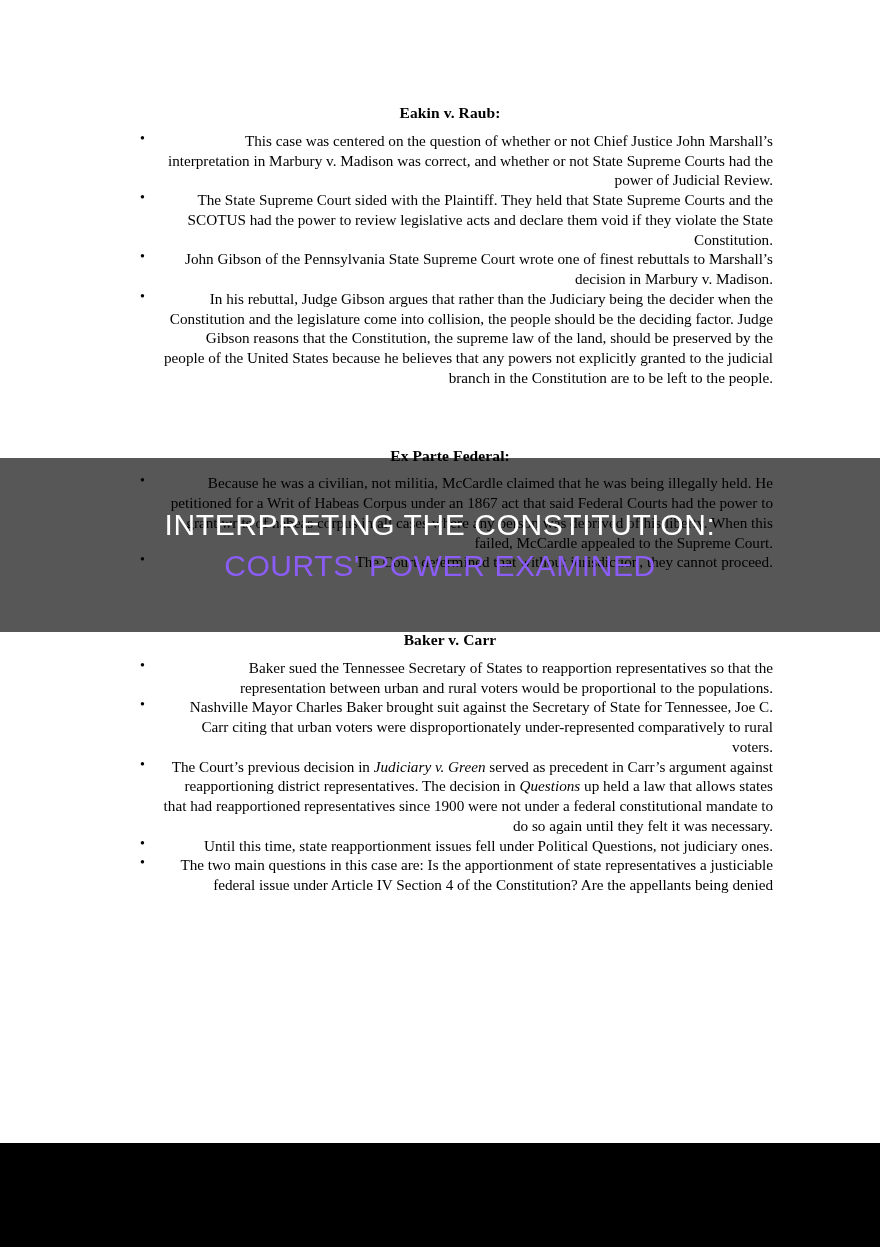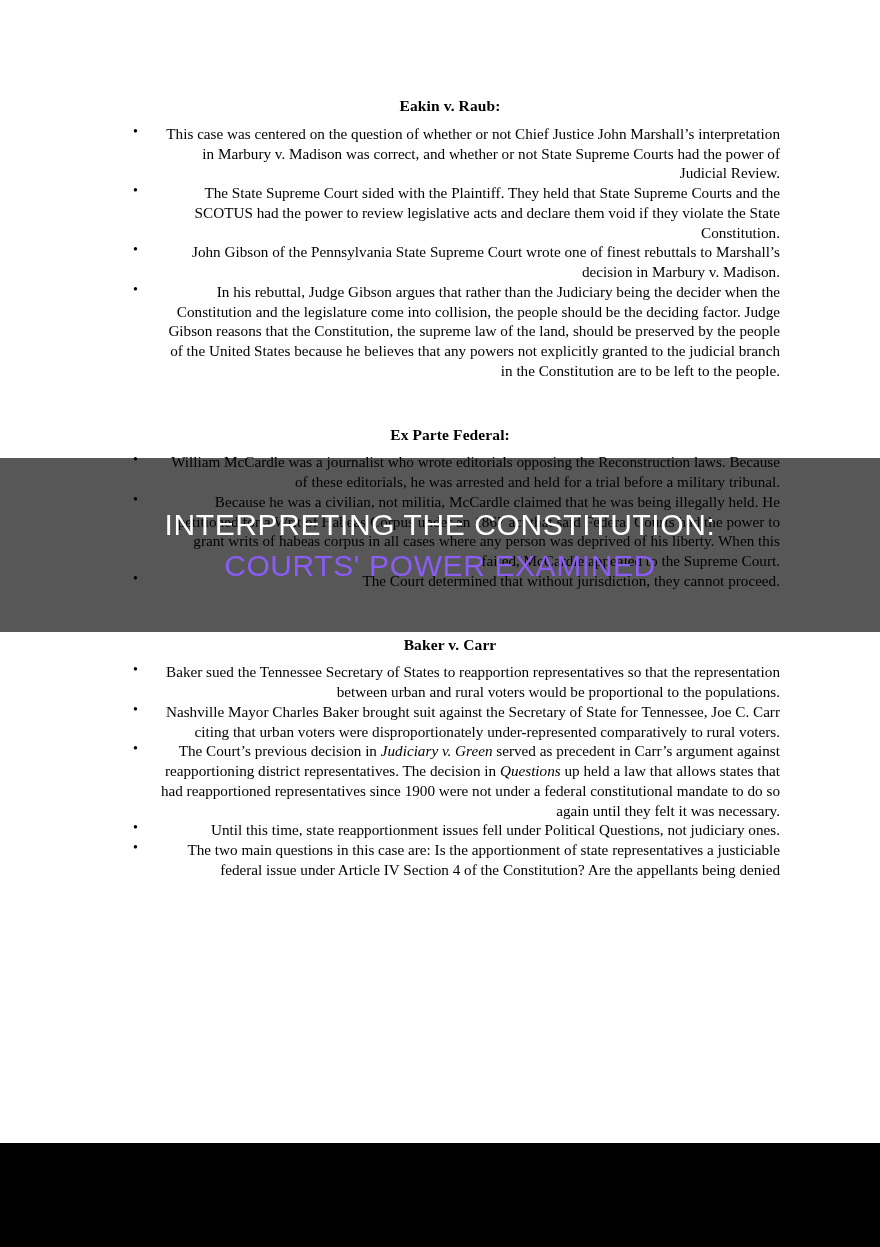--- a/index.html
+++ b/index.html
@@ -36,21 +36,21 @@
   .case-heading {
     text-align: center;
     font-weight: bold;
     font-size: 15.5px;
     line-height: 1.28;
     margin: 0;
     letter-spacing: 0.1px;
   }
 
   
-  .case-block { margin: 0; }
+  .case-block { margin: 7px; }
 
   .gap-after-heading { height: 8px; }
 
   
   ul.bullets {
     list-style: none;
     margin: 0;
     padding: 0;
   }
   ul.bullets > li {
@@ -125,21 +125,20 @@
         <li>In his rebuttal, Judge Gibson argues that rather than the Judiciary being the decider when the Constitution and the legislature come into collision, the people should be the deciding factor. Judge Gibson reasons that the Constitution, the supreme law of the land, should be preserved by the people of the United States because he believes that any powers not explicitly granted to the judicial branch in the Constitution are to be left to the people.</li>
       </ul>
     </div>
 
     <div class="spacer-lg"></div>
 
     <div class="case-block">
       <p class="case-heading">Ex Parte Federal:</p>
       <div class="gap-after-heading"></div>
       <ul class="bullets">
-        <li>William McCardle was a journalist who wrote editorials opposing the Reconstruction laws. Because of these editorials, he was arrested and held for a trial before a military tribunal.</li>
         <li>Because he was a civilian, not militia, McCardle claimed that he was being illegally held. He petitioned for a Writ of Habeas Corpus under an 1867 act that said Federal Courts had the power to grant writs of habeas corpus in all cases where any person was deprived of his liberty. When this failed, McCardle appealed to the Supreme Court.</li>
         <li>The Court determined that without jurisdiction, they cannot proceed.</li>
       </ul>
     </div>
 
     <div class="spacer-lg"></div>
 
     <div class="case-block">
       <p class="case-heading">Baker v. Carr</p>
       <div class="gap-after-heading"></div>

